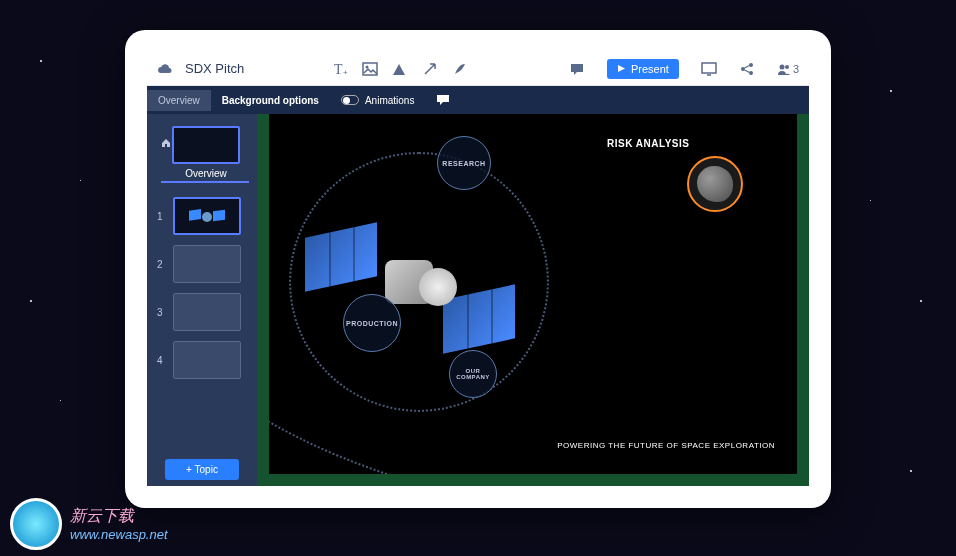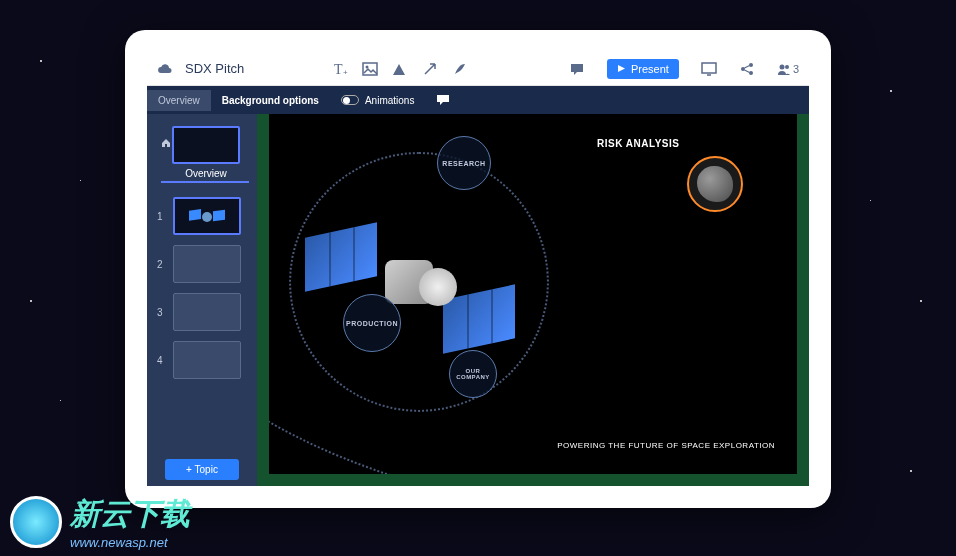--- a/index.html
+++ b/index.html
@@ -133,21 +133,21 @@
 }
 .watermark {
   position: absolute; left: 10px; bottom: 6px; display: flex; align-items: center; gap: 8px;
 }
 .wm-badge {
   width: 52px; height: 52px; border-radius: 50%;
   background: radial-gradient(circle, #7aeaff, #0a8acc);
   border: 3px solid #fff; position: relative;
 }
 .wm-text { display: flex; flex-direction: column; }
-.wm-cn { color: #5eead4; font-size: 30px; font-weight: 700; font-style: italic; }
+.wm-cn { color: #f9a8d4; font-size: 16px; font-weight: 400; font-style: italic; }
 .wm-url { color: #7ac0ff; font-size: 13px; font-style: italic; }
 </style>
 </head>
 <body>
 
 <div class="stars">
   <div class="star" style="left:40px;top:60px;width:2px;height:2px"></div>
   <div class="star" style="left:80px;top:180px;width:1px;height:1px"></div>
   <div class="star" style="left:890px;top:90px;width:2px;height:2px"></div>
   <div class="star" style="left:920px;top:300px;width:2px;height:2px"></div>
@@ -310,21 +310,21 @@
         <div class="node" style="left:168px;top:22px;width:54px;height:54px">
           <span class="node-label">RESEARCH</span>
         </div>
         <div class="node" style="left:74px;top:180px;width:58px;height:58px">
           <span class="node-label">PRODUCTION</span>
         </div>
         <div class="node" style="left:180px;top:236px;width:48px;height:48px">
           <span class="node-label" style="font-size:6px">OUR COMPANY</span>
         </div>
 
-        <span class="risk-label" style="left:328px;top:24px">RISK ANALYSIS</span>
+        <span class="risk-label" style="left:338px;top:24px">RISK ANALYSIS</span>
         <div class="risk-node" style="left:418px;top:42px;width:56px;height:56px">
           <div class="asteroid"></div>
         </div>
 
         <div class="brand">
           <div class="brand-tag">
             <span class="pw">POWERING</span><span> THE FUTURE OF SPACE EXPLORATION</span>
           </div>
         </div>
       </div>

